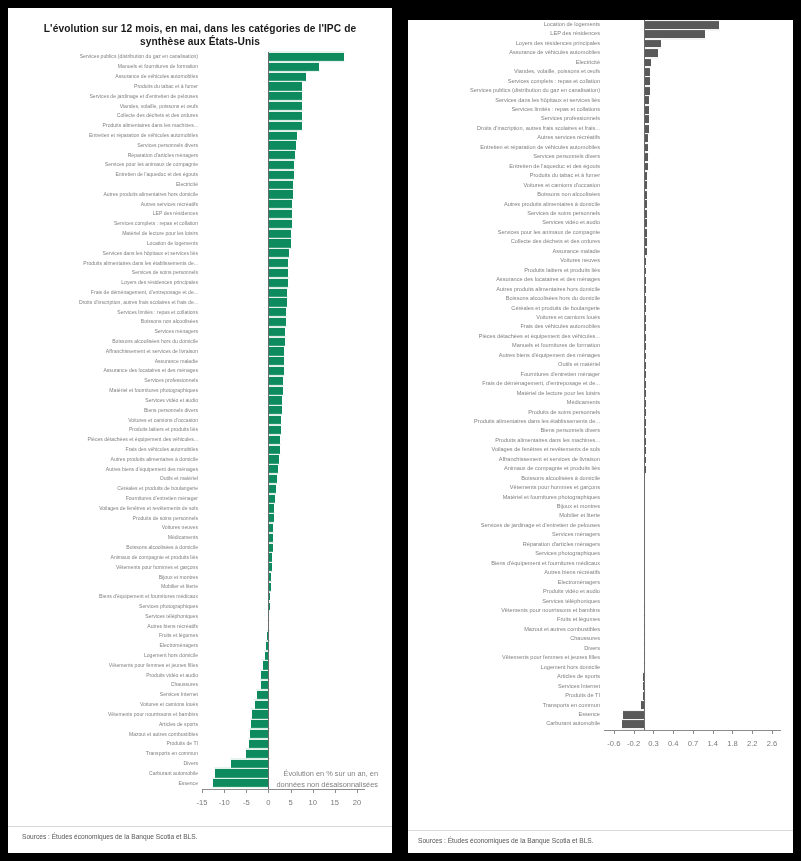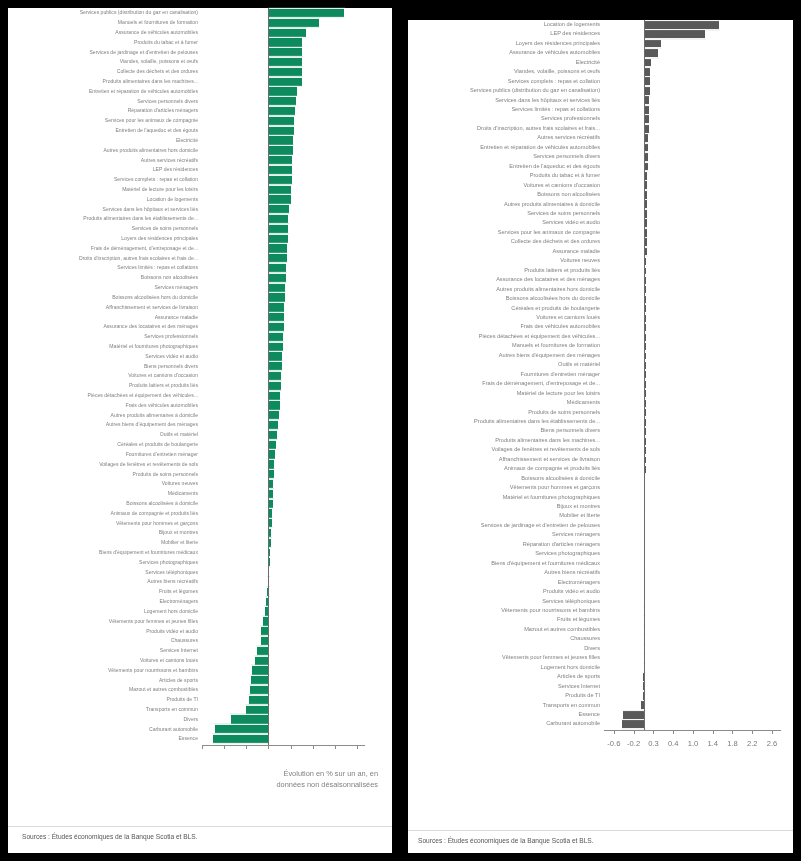--- a/index.html
+++ b/index.html
@@ -48,20 +48,21 @@
   .sources{position:absolute;left:14px;font-size:6.6px;color:#555;}
   #panel-right .sources{left:10px;}
   .hr{position:absolute;left:0;right:0;height:1px;background:#d9d9d9;}
 </style>
 </head>
 <body>
 
 <div class="stage">
 
   <div class="panel" id="panel-left">
+    <div class="chart-title">L'évolution sur 12 mois, en mai, dans les catégories de l'IPC de synthèse aux États-Unis</div>
     <div class="plot">
       <div class="rows" id="rows-left" style="height: 737px;">
           <div class="row" style="height: 9.82667px;">
             <div class="cat" style="width: 194px;">Services publics (distribution du gaz en canalisation)</div>
             <div class="barcell" style="height: 9.82667px; width: 155px; flex: 0 0 155px;">
               <div class="bar" style="left: 66.4286px; width: 74.8429px; height: 8.22667px;"></div>
             </div>
           </div>
           <div class="row" style="height: 9.82667px;">
             <div class="cat" style="width: 194px;">Manuels et fournitures de formation</div>
@@ -512,20 +513,30 @@
       <div class="ticks" id="ticks-left">
           <div class="axisline" style="left: 194px; right: 27px;"></div>
           <div class="tick" style="left: 194px;"></div>
           <div class="tick" style="left: 216.143px;"></div>
           <div class="tick" style="left: 238.286px;"></div>
           <div class="tick" style="left: 260.429px;"></div>
           <div class="tick" style="left: 282.571px;"></div>
           <div class="tick" style="left: 304.714px;"></div>
           <div class="tick" style="left: 326.857px;"></div>
           <div class="tick" style="left: 349px;"></div>
+        </div>
+      <div class="ticklabels" id="tlabels-left">
+          <div class="tl" style="left: 194px;">-15</div>
+          <div class="tl" style="left: 216.143px;">-10</div>
+          <div class="tl" style="left: 238.286px;">-5</div>
+          <div class="tl" style="left: 260.429px;">0</div>
+          <div class="tl" style="left: 282.571px;">5</div>
+          <div class="tl" style="left: 304.714px;">10</div>
+          <div class="tl" style="left: 326.857px;">15</div>
+          <div class="tl" style="left: 349px;">20</div>
         </div>
     </div>
     <div class="annot" id="annot-left" style="top: 760px; width: 105px;">Évolution en % sur un an, en données non désaisonnalisées</div>
     <div class="hr" id="hr-left" style="top: 818px;"></div>
     <div class="sources" id="src-left" style="top: 825px;">Sources : Études économiques de la Banque Scotia et BLS.</div>
   </div>
 
   <div class="panel" id="panel-right">
     <div class="plot">
       <div class="rows" id="rows-right" style="height: 710px;">
@@ -991,21 +1002,21 @@
           <div class="tick" style="left: 304.706px;"></div>
           <div class="tick" style="left: 324.471px;"></div>
           <div class="tick" style="left: 344.235px;"></div>
           <div class="tick" style="left: 364px;"></div>
         </div>
       <div class="ticklabels" id="tlabels-right">
           <div class="tl" style="left: 205.882px;">-0.6</div>
           <div class="tl" style="left: 225.647px;">-0.2</div>
           <div class="tl" style="left: 245.412px;">0.3</div>
           <div class="tl" style="left: 265.176px;">0.4</div>
-          <div class="tl" style="left: 284.941px;">1.0</div>
+          <div class="tl" style="left: 284.941px;">0.7</div>
           <div class="tl" style="left: 304.706px;">1.4</div>
           <div class="tl" style="left: 324.471px;">1.8</div>
           <div class="tl" style="left: 344.235px;">2.2</div>
           <div class="tl" style="left: 364px;">2.6</div>
         </div>
     </div>
     <div class="hr" id="hr-right" style="top: 810px;"></div>
     <div class="sources" id="src-right" style="top: 817px;">Sources : Études économiques de la Banque Scotia et BLS.</div>
   </div>
 

